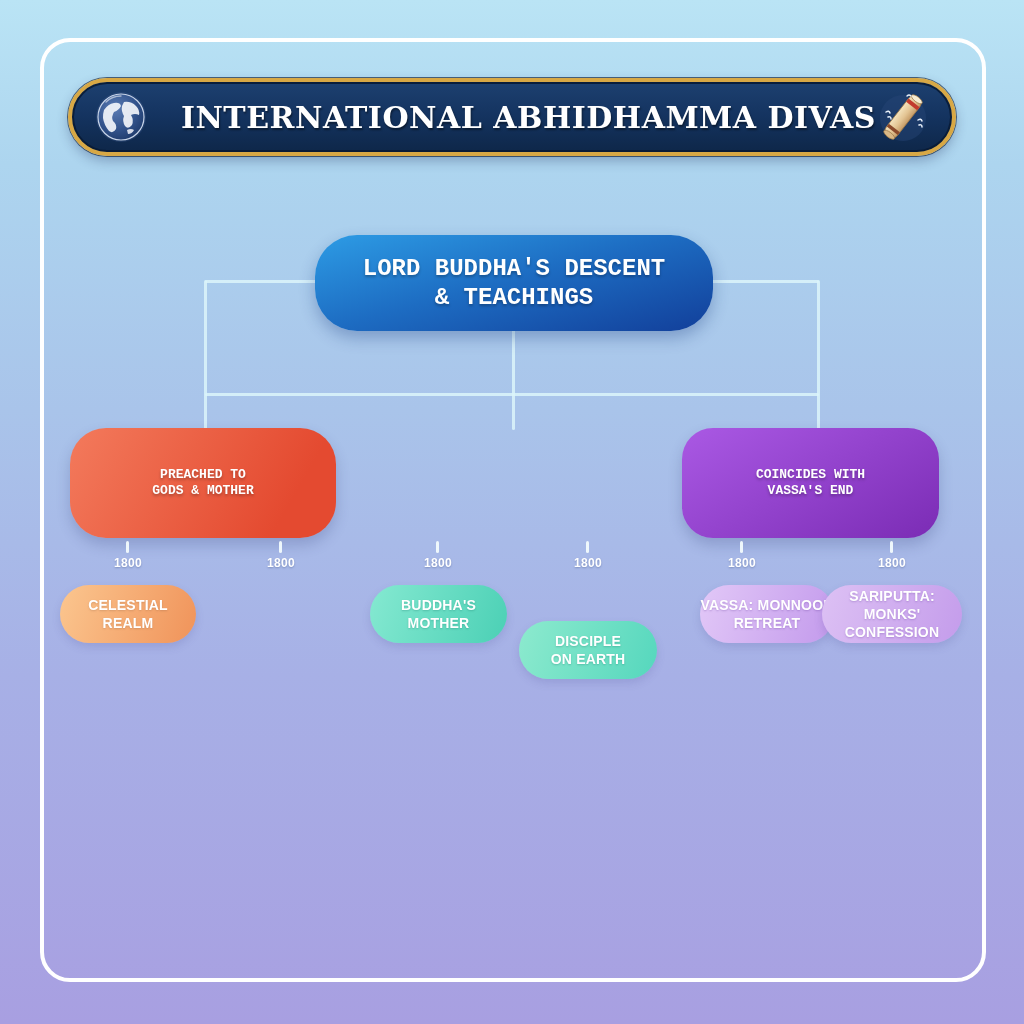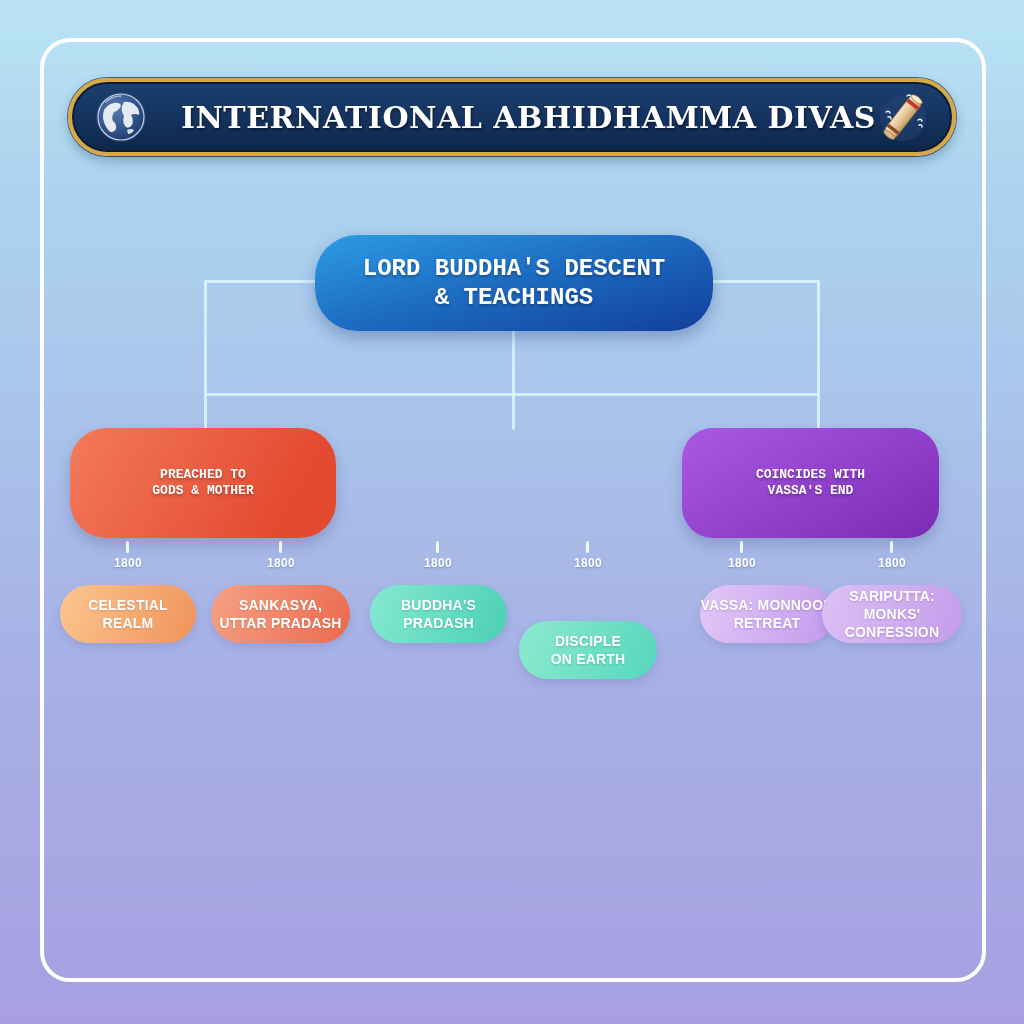--- a/index.html
+++ b/index.html
@@ -151,27 +151,23 @@
   <div class="year" style="left:236px;">1800</div>
   <div class="year" style="left:393px;">1800</div>
   <div class="year" style="left:543px;">1800</div>
   <div class="year" style="left:697px;">1800</div>
   <div class="year" style="left:847px;">1800</div>
 
   <div class="pill pill-0">
     <span class="node-label">CELESTIAL
 REALM</span>
   </div>
-  <div class="pill pill-1">
-    <span class="node-label">SANKASYA,
-UTTAR PRADASH</span>
-  </div>
   <div class="pill pill-2">
     <span class="node-label">BUDDHA'S
-PRADASH</span>
+MOTHER</span>
   </div>
   <div class="pill pill-3">
     <span class="node-label">DISCIPLE
 ON EARTH</span>
   </div>
   <div class="pill pill-4">
     <span class="node-label">VASSA: MONNOON
 RETREAT</span>
   </div>
   <div class="pill pill-5">

